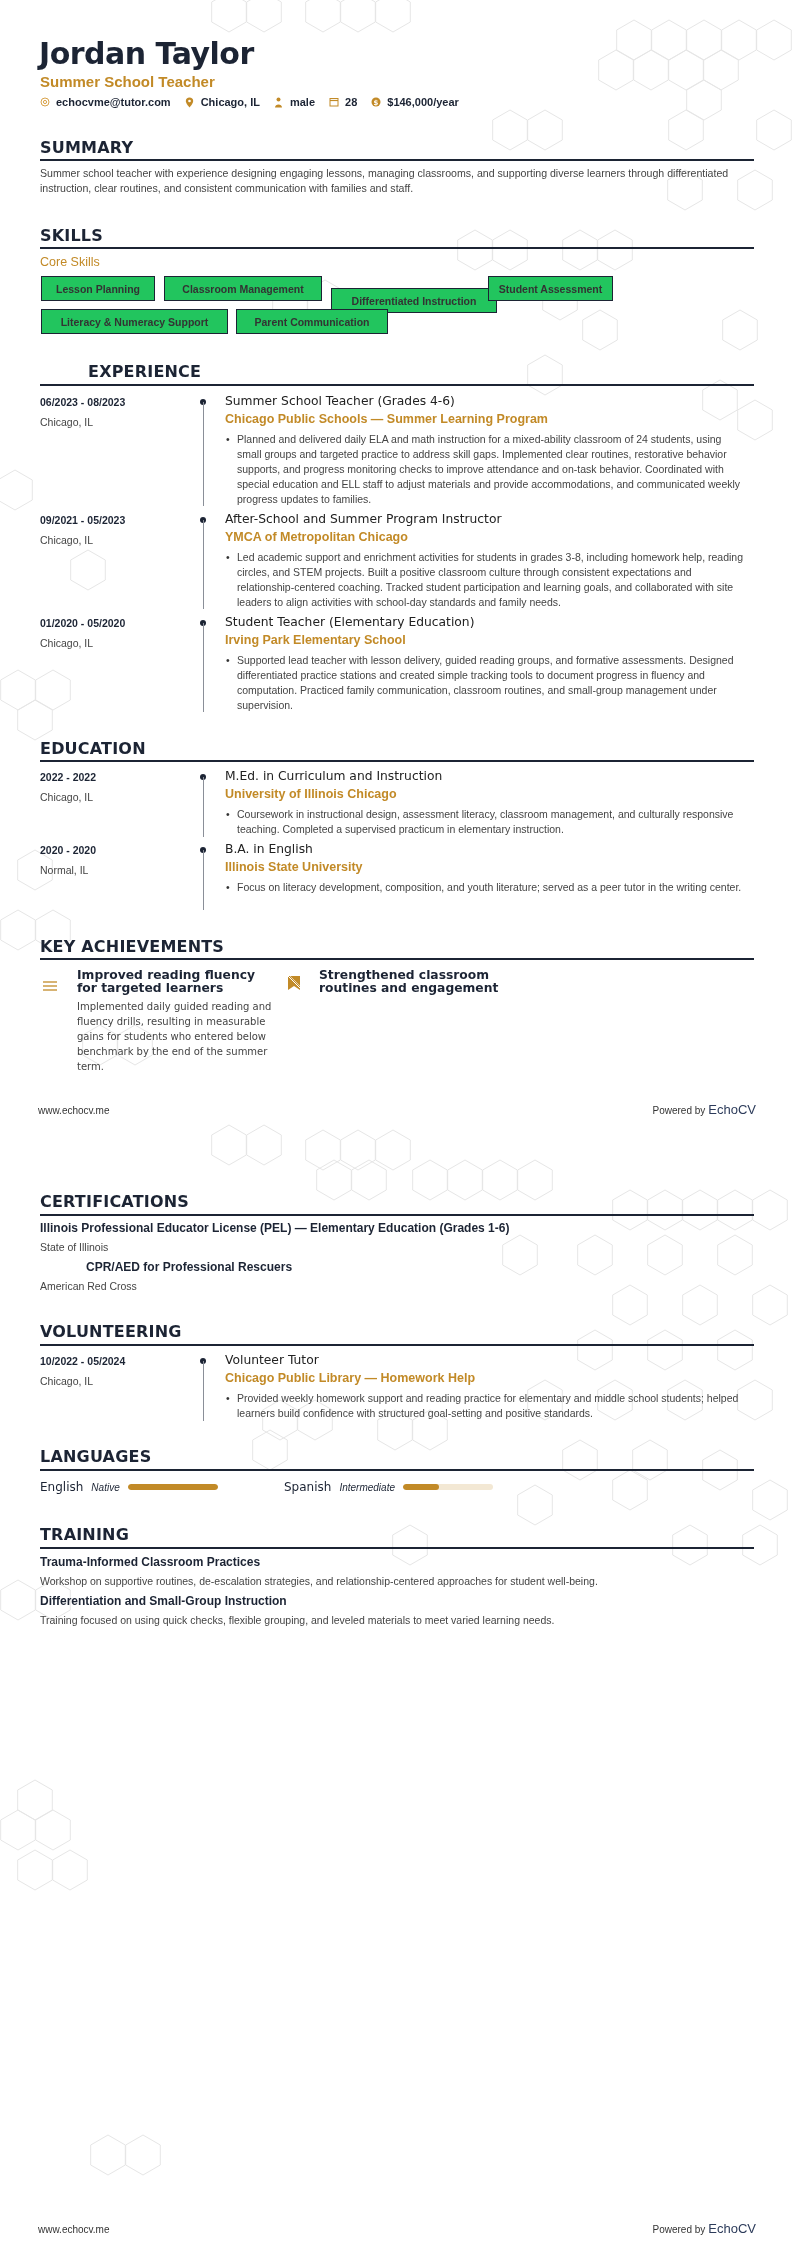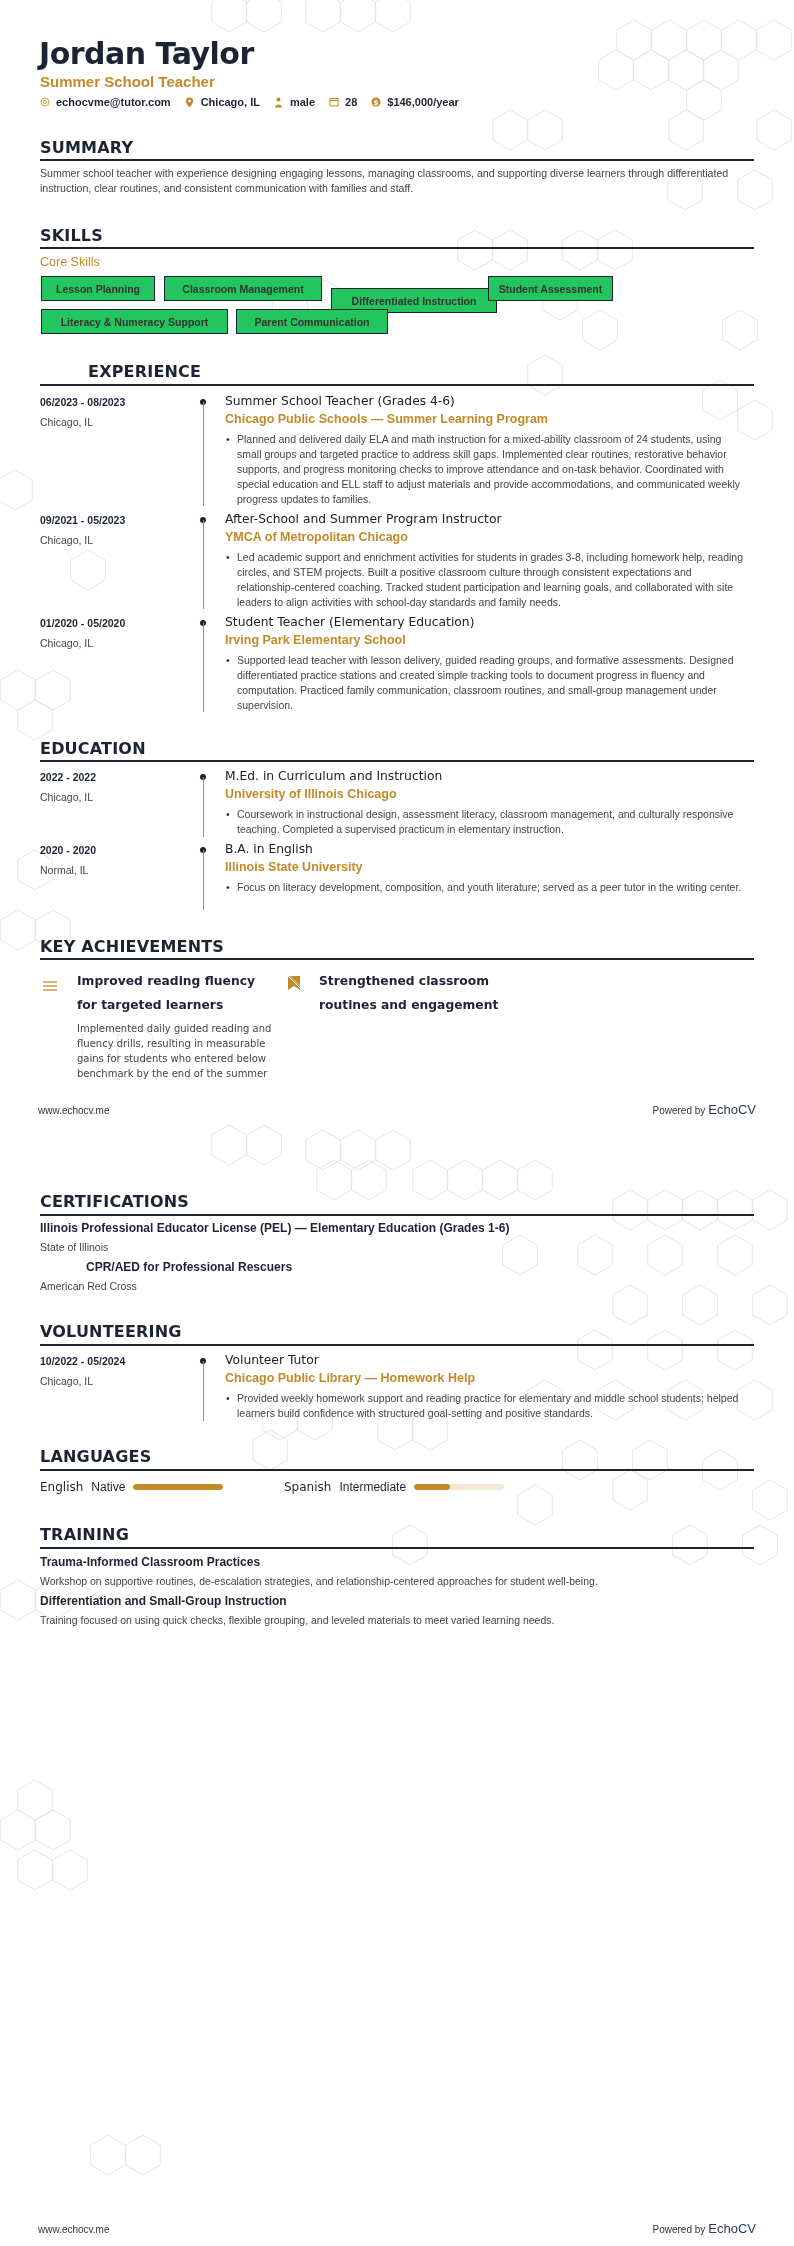--- a/index.html
+++ b/index.html
@@ -36,33 +36,33 @@
   .e-loc { position: absolute; left: 40px; top: 20px; font-family: "Liberation Sans", sans-serif; font-size: 10.5px; color: #444; }
   .e-dot { position: absolute; left: 200px; top: 3px; width: 6px; height: 6px; border-radius: 50%; background: #1c2434; }
   .e-line { position: absolute; left: 203px; top: 6px; width: 1px; background: #8a8f98; }
   .e-title { position: absolute; left: 225px; top: -2px; font-family: "DejaVu Sans", sans-serif; font-size: 12.3px; color: #222; }
   .e-org { position: absolute; left: 225px; top: 16px; font-family: "Liberation Sans", sans-serif; font-weight: bold; font-size: 12.5px; color: #c28a27; }
   .e-bullet { position: absolute; left: 225px; top: 36px; width: 520px; font-family: "Liberation Sans", sans-serif; font-size: 10.5px; line-height: 15px; color: #444; padding-left: 12px; }
   .e-bullet::before { content: "•"; position: absolute; left: 1px; top: 0; color: #333; }
 
   .ach { position: absolute; width: 200px; }
   .ach-icon { position: absolute; left: -34px; top: 4px; width: 14px; height: 14px; }
-  .ach-title { font-family: "DejaVu Sans", sans-serif; font-weight: bold; font-size: 12.3px; line-height: 24px; color: #1c2434; }
+  .ach-title { font-family: "DejaVu Sans", sans-serif; font-weight: bold; font-size: 12.3px; line-height: 13px; color: #1c2434; }
   .ach-desc { margin-top: 4px; font-family: "DejaVu Sans", sans-serif; font-size: 10px; line-height: 15px; color: #444; }
 
   .footer-left { position: absolute; left: 38px; font-family: "Liberation Sans", sans-serif; font-size: 10px; color: #333; }
   .footer-right { position: absolute; right: 38px; font-family: "Liberation Sans", sans-serif; font-size: 10px; color: #333; display: flex; align-items: baseline; gap: 3px; }
   .footer-brand { font-size: 13px; color: #2c3b5a; }
 
   .cert-name { position: absolute; left: 40px; font-family: "Liberation Sans", sans-serif; font-weight: bold; font-size: 12px; color: #1c2434; }
   .cert-issuer { position: absolute; left: 40px; font-family: "Liberation Sans", sans-serif; font-size: 10.5px; color: #444; }
 
   .lang { position: absolute; display: flex; align-items: center; }
   .lang-name { font-family: "DejaVu Sans", sans-serif; font-size: 12px; color: #1c2434; margin-right: 8px; }
-  .lang-level { font-family: "Liberation Sans", sans-serif; font-size: 12px; color: #1c2434; margin-right: 8px; }
+  .lang-level { font-family: "Liberation Sans", sans-serif; font-size: 10px; color: #1c2434; margin-right: 8px; font-style: italic; }
   .lang-bar { width: 90px; height: 6px; border-radius: 3px; background: #f3e8d4; overflow: hidden; }
   .lang-fill { height: 100%; border-radius: 3px; background: #c28a27; }
 
   .tr-name { position: absolute; left: 40px; font-family: "Liberation Sans", sans-serif; font-weight: bold; font-size: 12px; color: #1c2434; }
   .tr-desc { position: absolute; left: 40px; font-family: "Liberation Sans", sans-serif; font-size: 10.5px; color: #444; }
 </style>
 </head>
 <body>
 
 <svg class="hexbg" viewBox="0 0 794 2246" xmlns="http://www.w3.org/2000/svg">

